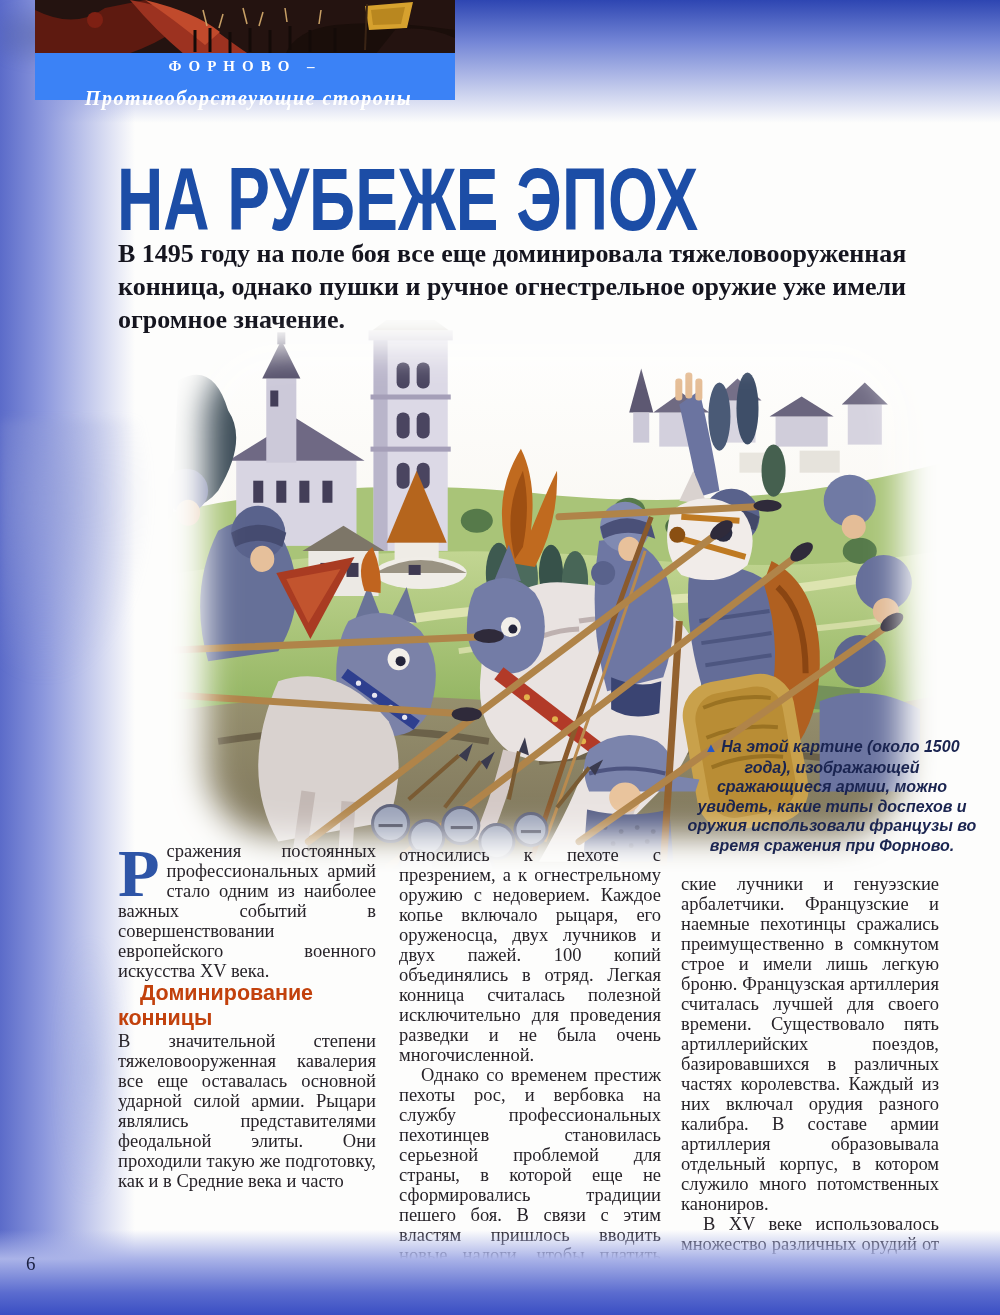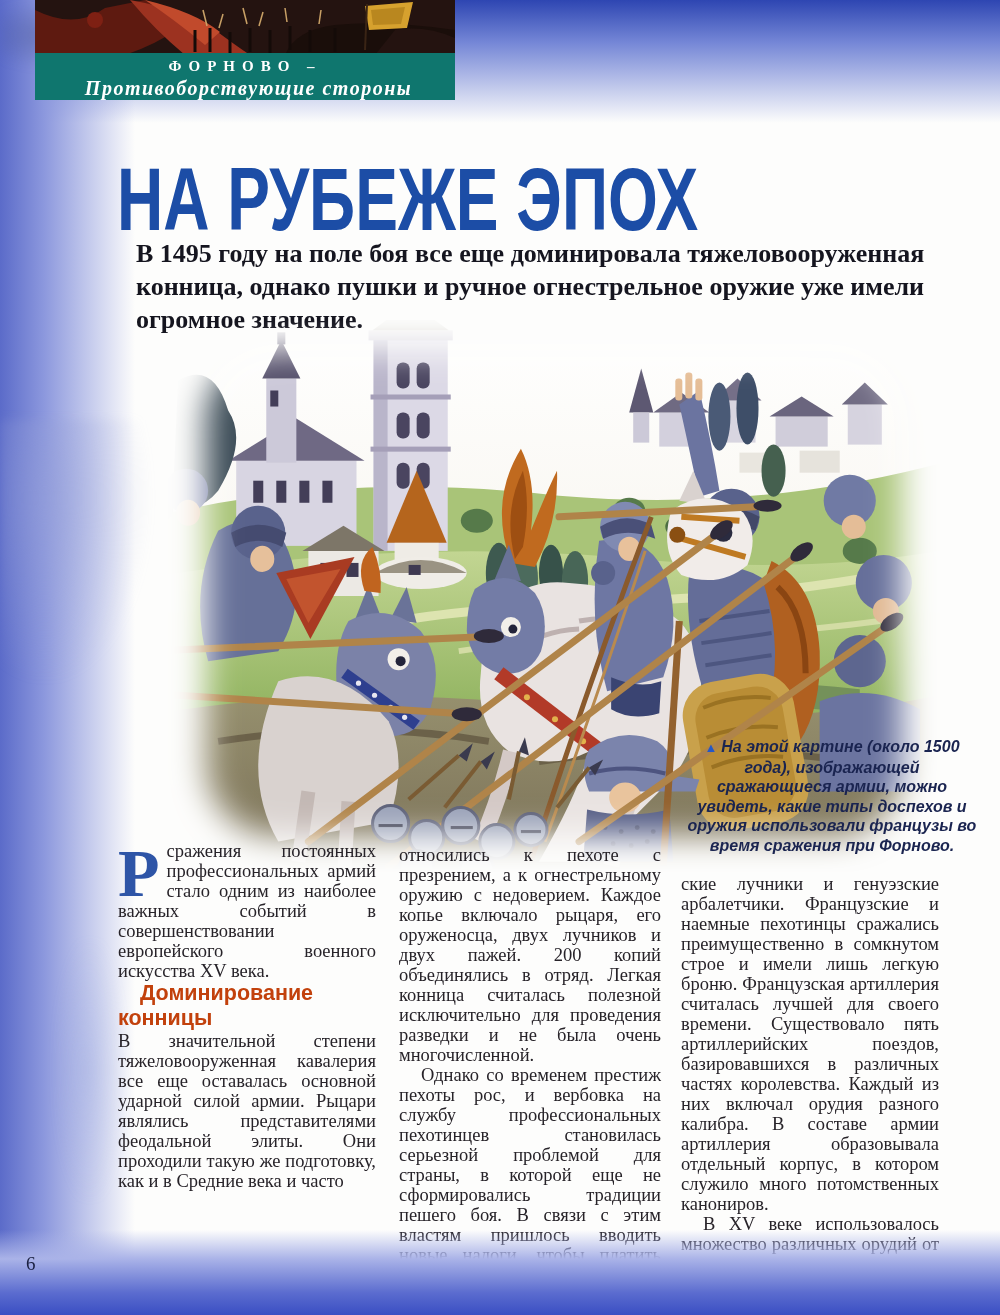--- a/index.html
+++ b/index.html
@@ -15,31 +15,31 @@
   .bg-bottom{position:absolute;left:0;bottom:0;width:1000px;height:85px;
     background:linear-gradient(180deg,rgba(197,203,238,0) 0%,#aab3e8 34%,#5b6ccf 74%,#3a4ec3 100%);}
   .smudge{position:absolute;pointer-events:none;filter:blur(5px);}
   .s1{left:0;top:145;width:130px;height:70px;background:radial-gradient(ellipse at 40% 50%,rgba(60,72,130,.38),rgba(60,72,130,0) 70%);}
   .s2{left:0;top:420px;width:150px;height:260px;background:radial-gradient(ellipse at 30% 30%,rgba(150,160,215,.45),rgba(150,160,215,0) 72%);}
   .s3{left:55px;top:940px;width:70px;height:260px;background:radial-gradient(ellipse,rgba(130,148,215,.22),rgba(130,148,215,0) 75%);}
 
   
   .banner{position:absolute;left:35px;top:0;width:420px;height:100px;}
   .banner svg{display:block;}
-  .banner-black{position:absolute;left:0;top:53px;width:420px;height:47px;background:#0f766e;
+  .banner-black{position:absolute;left:0;top:53px;width:420px;height:47px;background:#3b82f6;
     text-align:center;color:#fff;}
   .banner-title{display:block;margin-top:5px;font:bold 15px "Liberation Serif",serif;letter-spacing:7px;}
-  .banner-sub{display:block;margin-top:2px;font:bold italic 20px "Liberation Serif",serif;letter-spacing:1.5px;padding-left:7px;}
+  .banner-sub{display:block;margin-top:12px;font:bold italic 20px "Liberation Serif",serif;letter-spacing:1.5px;padding-left:7px;}
 
   
   .headline{position:absolute;left:117px;top:148px;color:#1c4da6;
     font:bold 89px "Liberation Sans",sans-serif;white-space:nowrap;
     transform:scaleX(.72);transform-origin:left top;letter-spacing:0px;}
   .lede{position:absolute;left:118px;top:237px;width:812px;
-    font:bold 26px "Liberation Serif",serif;line-height:33px;color:#15151f;margin-left:18px;}
+    font:bold 26px "Liberation Serif",serif;line-height:33px;color:#15151f;}
 
   
   .painting{position:absolute;left:158px;top:320px;width:792px;height:552px;}
 
   
   .caption{position:absolute;left:686px;top:737px;width:292px;text-align:center;
     font:bold italic 16px "Liberation Sans",sans-serif;line-height:19.5px;color:#1a2450;}
   .caption .tri{color:#2458c6;font-size:13px;font-style:normal;padding-right:4px;}
 
   
@@ -401,21 +401,21 @@
   <span class="tri">▲</span><span>На этой картине (около 1500 года), изображающей сражающиеся армии, можно увидеть, какие типы доспехов и оружия использовали французы во время сражения при Форново.</span>
 </div>
 
 <div class="col col-left">
   <p class="nofirst"><span class="dropcap">Р</span><span>сражения постоянных профессиональных армий стало одним из наиболее важных событий в совершенствовании европейского военного искусства XV века.</span></p>
   <p class="subhead">Доминирование конницы</p>
   <p class="nofirst">В значительной степени тяжеловооруженная кавалерия все еще оставалась основной ударной силой армии. Рыцари являлись представителями феодальной элиты. Они проходили такую же подготовку, как и в Средние века и часто</p>
 </div>
 
 <div class="col col-mid">
-  <p class="nofirst">относились к пехоте с презрением, а к огнестрельному оружию с недоверием. Каждое копье включало рыцаря, его оруженосца, двух лучников и двух пажей. 200 копий объединялись в отряд. Легкая конница считалась полезной исключительно для проведения разведки и не была очень многочисленной.</p>
+  <p class="nofirst">относились к пехоте с презрением, а к огнестрельному оружию с недоверием. Каждое копье включало рыцаря, его оруженосца, двух лучников и двух пажей. 100 копий объединялись в отряд. Легкая конница считалась полезной исключительно для проведения разведки и не была очень многочисленной.</p>
   <p>Однако со временем престиж пехоты рос, и вербовка на службу профессиональных пехотинцев становилась серьезной проблемой для страны, в которой еще не сформировались традиции пешего боя. В связи с этим властям пришлось вводить новые налоги, чтобы платить наемникам, которые обычно объединялись в роты, возглавляемые профессиональными капитанами. Швейцарцы были элитной пехотой французской армии, в которую также нанимались немцы, шотланд-</p>
 </div>
 
 <div class="col col-right">
   <p class="nofirst">ские лучники и генуэзские арбалетчики. Французские и наемные пехотинцы сражались преимущественно в сомкнутом строе и имели лишь легкую броню. Французская артиллерия считалась лучшей для своего времени. Существовало пять артиллерийских поездов, базировавшихся в различных частях королевства. Каждый из них включал орудия разного калибра. В составе армии артиллерия образовывала отдельный корпус, в котором служило много потомственных канониров.</p>
   <p>В XV веке использовалось множество различных орудий от огромных пушек, которые применялись исключительно во время осады, и до более легких, вполне подходивших для действия на поле боя. Во французской армии артиллерия</p>
 </div>
 
 <div class="bg-bottom"></div>
 <div class="pagenum">6</div>

